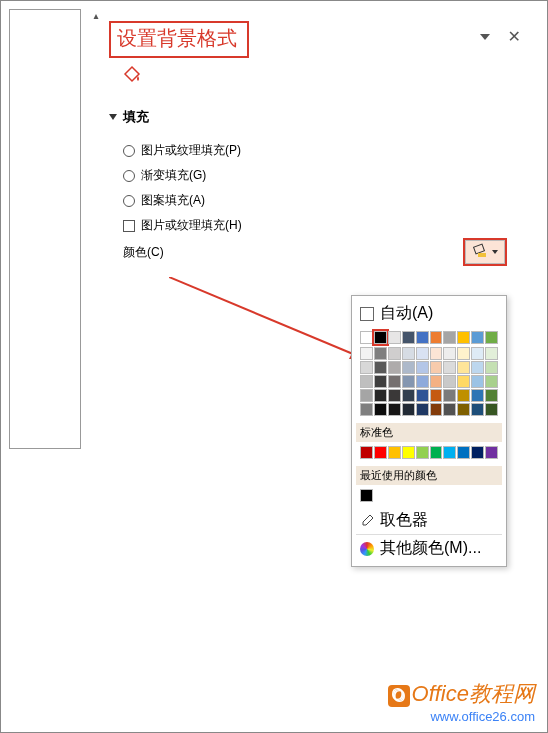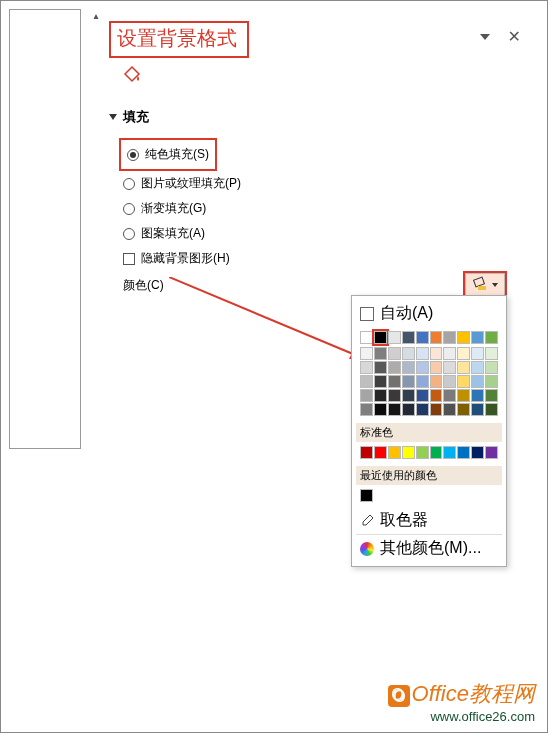--- a/index.html
+++ b/index.html
@@ -46,21 +46,21 @@
     .more-icon { width:14px; height:14px; border-radius:50%; background: conic-gradient(#d33,#f90,#ee3,#3c3,#39f,#55d,#a3d,#d33); }
     .eyedrop { width:14px; height:14px; }
     
     .arrow-anno { position:absolute; left:168px; top:276px; width:218px; height:90px; pointer-events:none; }
     .arrow-anno line { stroke:#d8392b; stroke-width:2; }
     .arrow-anno polygon { fill:#d8392b; }
     
     .wm { position:absolute; right:12px; bottom:8px; text-align:right; }
     .wm1 { color:#e67817; font-size:22px; font-weight:normal; font-style:italic; text-shadow:1px 1px 0 #fff, -1px -1px 0 #fff; }
     .wm1 .logo { display:inline-block; width:22px; height:22px; background:#e67817; color:#fff; border-radius:4px; text-align:center; line-height:22px; font-style:normal; font-size:16px; margin-right:2px; }
-    .wm2 { color:#14532d; font-size:13px; text-shadow:1px 1px 0 #fff; }
+    .wm2 { color:#3b82f6; font-size:13px; text-shadow:1px 1px 0 #fff; }
   </style>
 </head>
 <body>
 
 <div class="thumb-rail"></div>
 <div class="scroll-arrow">▴</div>
 
 <div class="panel">
   <div class="hdr">
     <div class="title-box">
@@ -77,41 +77,35 @@
       <path d="M17 12 Q19 15 17 17 Q15 15 17 12 Z" fill="#d8392b"></path>
     </svg>
   </div>
 
   <div class="section-hdr">
     <div class="tri"></div>
     <div class="section-title">填充</div>
   </div>
 
   <div class="options">
-    <div class="solid-box">
-      <div class="opt-row">
-        <span class="radio sel"></span>
-        <span>纯色填充(S)</span>
-      </div>
-    </div>
     <div class="opt-row">
       <span class="radio"></span>
       <span>图片或纹理填充(P)</span>
     </div>
     <div class="opt-row">
       <span class="radio"></span>
       <span>渐变填充(G)</span>
     </div>
     <div class="opt-row">
       <span class="radio"></span>
       <span>图案填充(A)</span>
     </div>
     <div class="opt-row">
       <span class="checkbox"></span>
-      <span>隐藏背景图形(H)</span>
+      <span>图片或纹理填充(H)</span>
     </div>
   </div>
 
   <div class="prop-row">
     <span class="prop-label">颜色(C)</span>
     <div class="color-btn-box">
       <div class="color-btn">
         <div class="bucket-icon">
             <div class="b1"></div>
             <div class="b2"></div>

